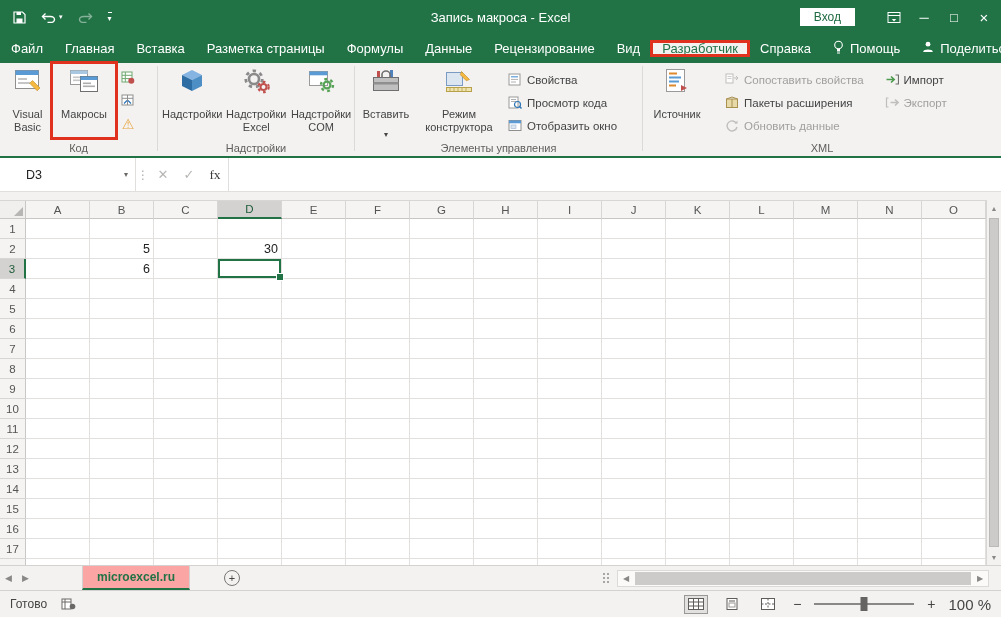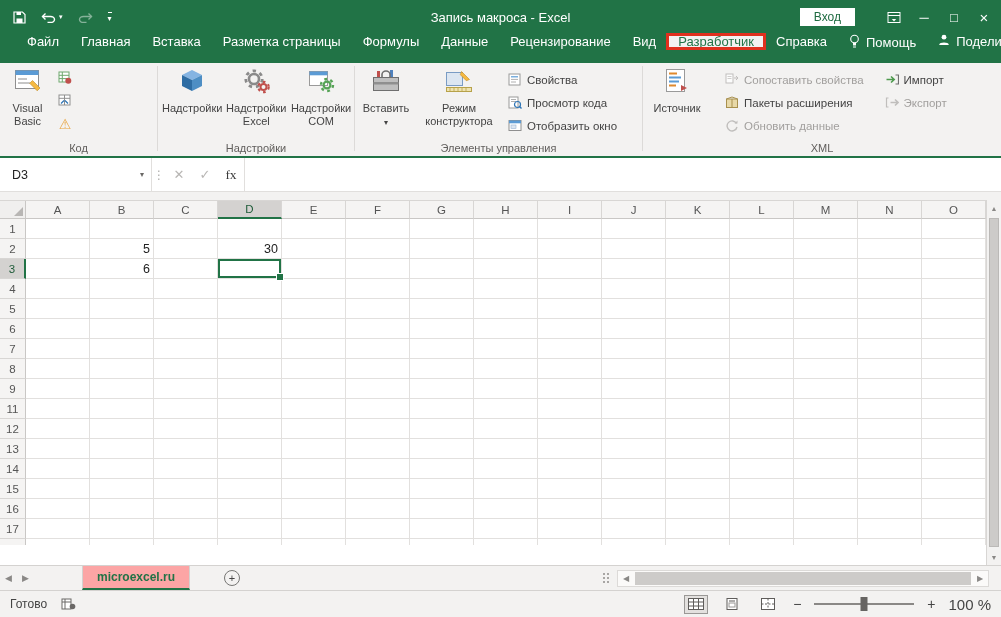--- a/index.html
+++ b/index.html
@@ -13,49 +13,49 @@
 .qbtn{display:inline-flex;align-items:center}
 .dim{opacity:.45}
 .mini{font-size:7px;margin-left:3px;color:#fff}
 .qcust{font-size:8px;border-top:1px solid #fff;padding-top:1px}
 .wtitle{position:absolute;left:0;right:0;text-align:center;font-size:13px;pointer-events:none}
 .tbright{margin-left:auto;display:flex;align-items:center;height:100%;z-index:2}
 .signin{background:#fff;color:#1e6b41;font-size:12px;padding:2px 14px;margin-right:24px}
 .wbtn{width:30px;height:34px;display:flex;align-items:center;justify-content:center;font-size:13px}
 .closex{font-size:15px;margin-right:2px}
 
-.tabrow{height:29px;background:var(--excel-green);display:flex;align-items:flex-start;padding-left:16px}
+.tabrow{height:29px;background:var(--excel-green);display:flex;align-items:center;padding-left:0}
 .tab{padding:0 11px;font-size:13px;color:#fff;display:flex;align-items:center;gap:6px;white-space:nowrap}
 .tab.active{background:#f3f2f1;color:var(--excel-green)}
 .share{margin-left:auto;margin-right:8px}
 .red-frame{position:relative;z-index:6;outline:3px solid var(--highlight-red)}
 .tab.red-frame{outline-offset:-2px}
 .rbig.red-frame{outline-offset:1px}
 
 .ribbon{height:95px;background:#f3f2f1;border-bottom:2px solid var(--excel-green);display:flex}
 .rgroup{position:relative;height:100%}
 .g-code{width:157px}.g-addins{width:196px}.g-controls{width:287px}.g-xml{flex:1}
 .gsep{width:1px;background:#dcdad8;margin:3px 0 5px}
 .ritems{display:flex;padding:2px 2px 0 4px;gap:3px;height:74px;align-items:flex-start}
-.rbig{display:flex;flex-direction:column;align-items:center;padding-top:3px;height:71px;gap:4px}
+.rbig{display:flex;flex-direction:column;align-items:center;padding-top:3px;height:71px;gap:10px}
 .w-vb{width:47px}.w-mac{width:60px}.w-add{width:62px}.w-addx{width:64px}.w-ins{width:54px}.w-des{width:86px}.w-src{width:60px}
 .rcap{font-size:11px;line-height:13px;color:#444;text-align:center}
 .gcap{position:absolute;bottom:2px;left:0;right:0;text-align:center;font-size:11px;color:#605e5c;white-space:nowrap}
 .rminicol{display:flex;flex-direction:column;gap:2px;padding-top:2px}
 .rmini{width:22px;height:21px;display:flex;align-items:center;justify-content:center}
 .warn{color:#e8a33d;font-size:14px;line-height:1}
 .rsmallcol{display:flex;flex-direction:column;gap:2px;padding-top:4px}
 .rsmall{display:flex;align-items:center;gap:5px;font-size:11.5px;color:#444;height:21px;padding:0 3px;white-space:nowrap}
 .rsmall.dis{color:#a19f9d}
 .dis svg{opacity:.8}
 .ddarrow{font-size:8px;color:#444;line-height:8px}
 .ml12{margin-left:12px}
 
 .fbar{height:34px;background:#fff;border-bottom:1px solid #e1dfdd;display:flex;align-items:stretch}
-.namebox{width:152px;display:flex;align-items:center;border-right:1px solid #e1dfdd;padding-left:12px;font-size:12.5px;color:#222;position:relative}
+.namebox{width:136px;display:flex;align-items:center;border-right:1px solid #e1dfdd;padding-left:26px;font-size:12.5px;color:#222;position:relative}
 .nbarrow{position:absolute;right:7px;font-size:8px;color:#6a6866}
 .fdots{width:14px;display:flex;align-items:center;justify-content:center;color:#b0aeac;font-size:12px}
 .fbtn{width:26px;display:flex;align-items:center;justify-content:center;font-size:13px;color:#b8b6b4}
 .fxbtn{color:#3b3b3b;font-family:"Liberation Serif","DejaVu Serif",serif;font-size:13.5px}
 .finput{flex:1;border-left:1px solid #e1dfdd;background:#fff}
 .fspacer{height:8px;background:#f3f2f1}
 
 .gridwrap{position:relative;height:365px;width:1001px;background:#fff}
 .cols{display:flex;width:986px;height:19px;border-top:1px solid #d8d6d4;background:#f5f4f3}
 .corner{width:26px;height:100%;background:#f0efee;border-right:1px solid #c9c7c5;border-bottom:1px solid #c9c7c5;position:relative}
@@ -199,20 +199,33 @@
         <div class="rbig w-vb">
           <span><svg width="28" height="26" viewBox="0 0 28 26">
                 <rect x="1.5" y="2.5" width="23" height="18" fill="#fff" stroke="#8f8f8f"></rect>
                 <rect x="1.5" y="2.5" width="23" height="4.5" fill="#5b9bd5"></rect>
                 <rect x="4" y="10" width="9" height="2" fill="#c6c6c6"></rect>
                 <rect x="4" y="14" width="12" height="2" fill="#c6c6c6"></rect>
                 <path d="M18.5 12.5l7.5 7.5-2.8 2.8-7.5-7.5z" fill="#f5b942" stroke="#c08a1e" stroke-width=".6"></path>
               </svg></span>
           <span class="rcap">Visual Basic</span>
         </div>
+        <div class="rbig w-mac red-frame">
+          <span><svg width="30" height="26" viewBox="0 0 30 26">
+                <rect x="1.5" y="2.5" width="17" height="14" fill="#fff" stroke="#9a9a9a"></rect>
+                <rect x="1.5" y="2.5" width="17" height="3.5" fill="#aac7e2"></rect>
+                <rect x="4" y="8.5" width="8" height="1.6" fill="#c6c6c6"></rect>
+                <rect x="4" y="11.5" width="11" height="1.6" fill="#c6c6c6"></rect>
+                <rect x="11.5" y="8.5" width="17" height="15" fill="#fff" stroke="#6f6f6f"></rect>
+                <rect x="11.5" y="8.5" width="17" height="3.5" fill="#5b9bd5"></rect>
+                <rect x="14" y="14.5" width="8" height="1.6" fill="#adadad"></rect>
+                <rect x="14" y="17.5" width="12" height="1.6" fill="#adadad"></rect>
+              </svg></span>
+          <span class="rcap">Макросы</span>
+        </div>
         <div class="rminicol">
           <span class="rmini">
               <svg width="14" height="13" viewBox="0 0 14 13">
                 <rect x="1" y="1" width="10" height="10" fill="#fff" stroke="#6fa86f"></rect>
                 <line x1="1" y1="4.3" x2="11" y2="4.3" stroke="#6fa86f"></line>
                 <line x1="1" y1="7.6" x2="11" y2="7.6" stroke="#6fa86f"></line>
                 <line x1="4.3" y1="1" x2="4.3" y2="11" stroke="#6fa86f"></line>
                 <circle cx="10.3" cy="9.8" r="3" fill="#c0504d"></circle>
               </svg>
             </span>
@@ -557,20 +570,38 @@
           <div class="cell"></div>
           <div class="cell"></div>
           <div class="cell"></div>
           <div class="cell"></div>
           <div class="cell"></div>
           <div class="cell"></div>
           <div class="cell"></div>
         </div>
         <div class="grow">
           <div class="rh">9</div>
+          <div class="cell"></div>
+          <div class="cell"></div>
+          <div class="cell"></div>
+          <div class="cell"></div>
+          <div class="cell"></div>
+          <div class="cell"></div>
+          <div class="cell"></div>
+          <div class="cell"></div>
+          <div class="cell"></div>
+          <div class="cell"></div>
+          <div class="cell"></div>
+          <div class="cell"></div>
+          <div class="cell"></div>
+          <div class="cell"></div>
+          <div class="cell"></div>
+        </div>
+        <div class="grow">
+          <div class="rh">10</div>
           <div class="cell"></div>
           <div class="cell"></div>
           <div class="cell"></div>
           <div class="cell"></div>
           <div class="cell"></div>
           <div class="cell"></div>
           <div class="cell"></div>
           <div class="cell"></div>
           <div class="cell"></div>
           <div class="cell"></div>

